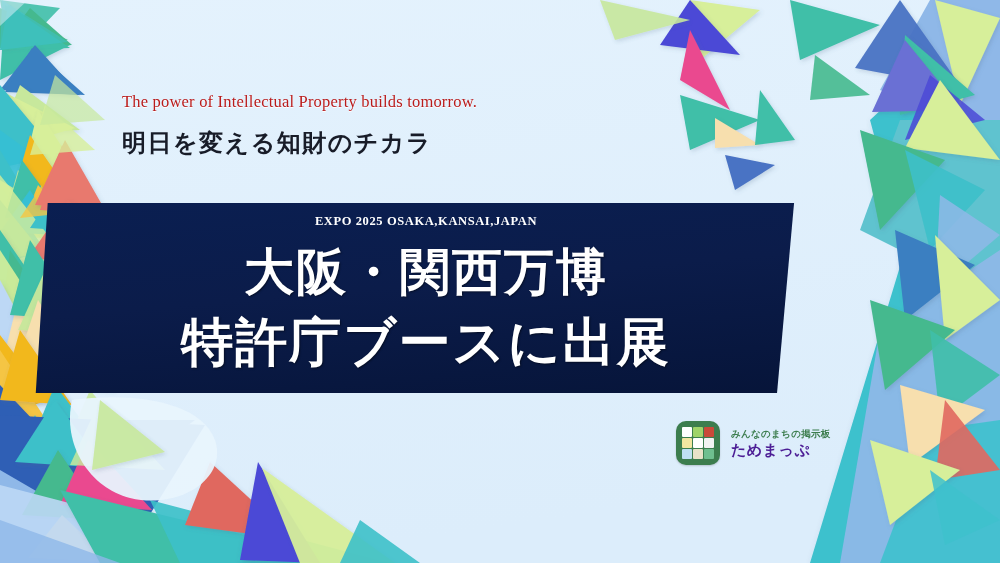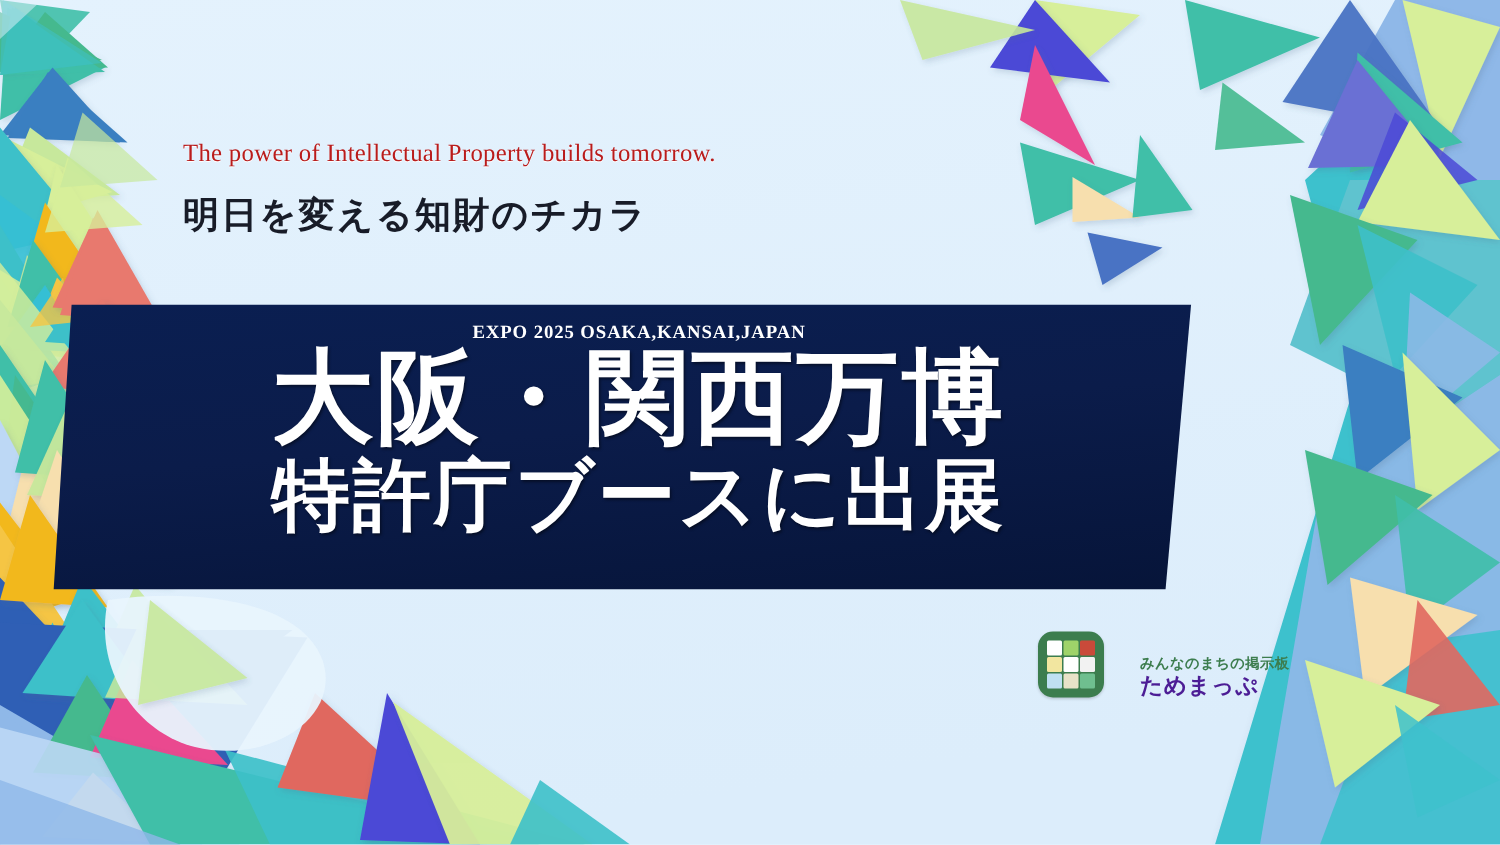--- a/index.html
+++ b/index.html
@@ -70,39 +70,38 @@
     white-space:nowrap;
   }
   .head-l1, .head-l2 {
     font-family:"Liberation Serif", serif;
     font-weight:bold;
     color:#ffffff;
     white-space:nowrap;
     text-shadow:1px 1px 2px rgba(0,0,0,.45);
   }
   .head-l1 {
-    font-size:68px;
+    font-size:50px;
     letter-spacing:2px;
-    margin-top:0;
+    margin-top:16px;
     line-height:1.08;
   }
   .head-l2 {
     font-size:52px;
     letter-spacing:2px;
-    margin-top:2px;
+    margin-top:16px;
     line-height:1.08;
   }
 
   
   .logo {
     position:absolute;
     left:676px; top:421px;
-    display:flex; align-items:flex-end; gap:24px;
+    display:flex; align-items:center; gap:11px;
     z-index:6;
-    margin-left:16px;
   }
   .logo-mark {
     width:44px; height:44px;
     border-radius:10px;
     background:#3c7d4e;
     position:relative;
     box-shadow:0 1px 2px rgba(0,0,0,.18);
     flex:0 0 auto;
   }
   .logo-mark .tiles {

